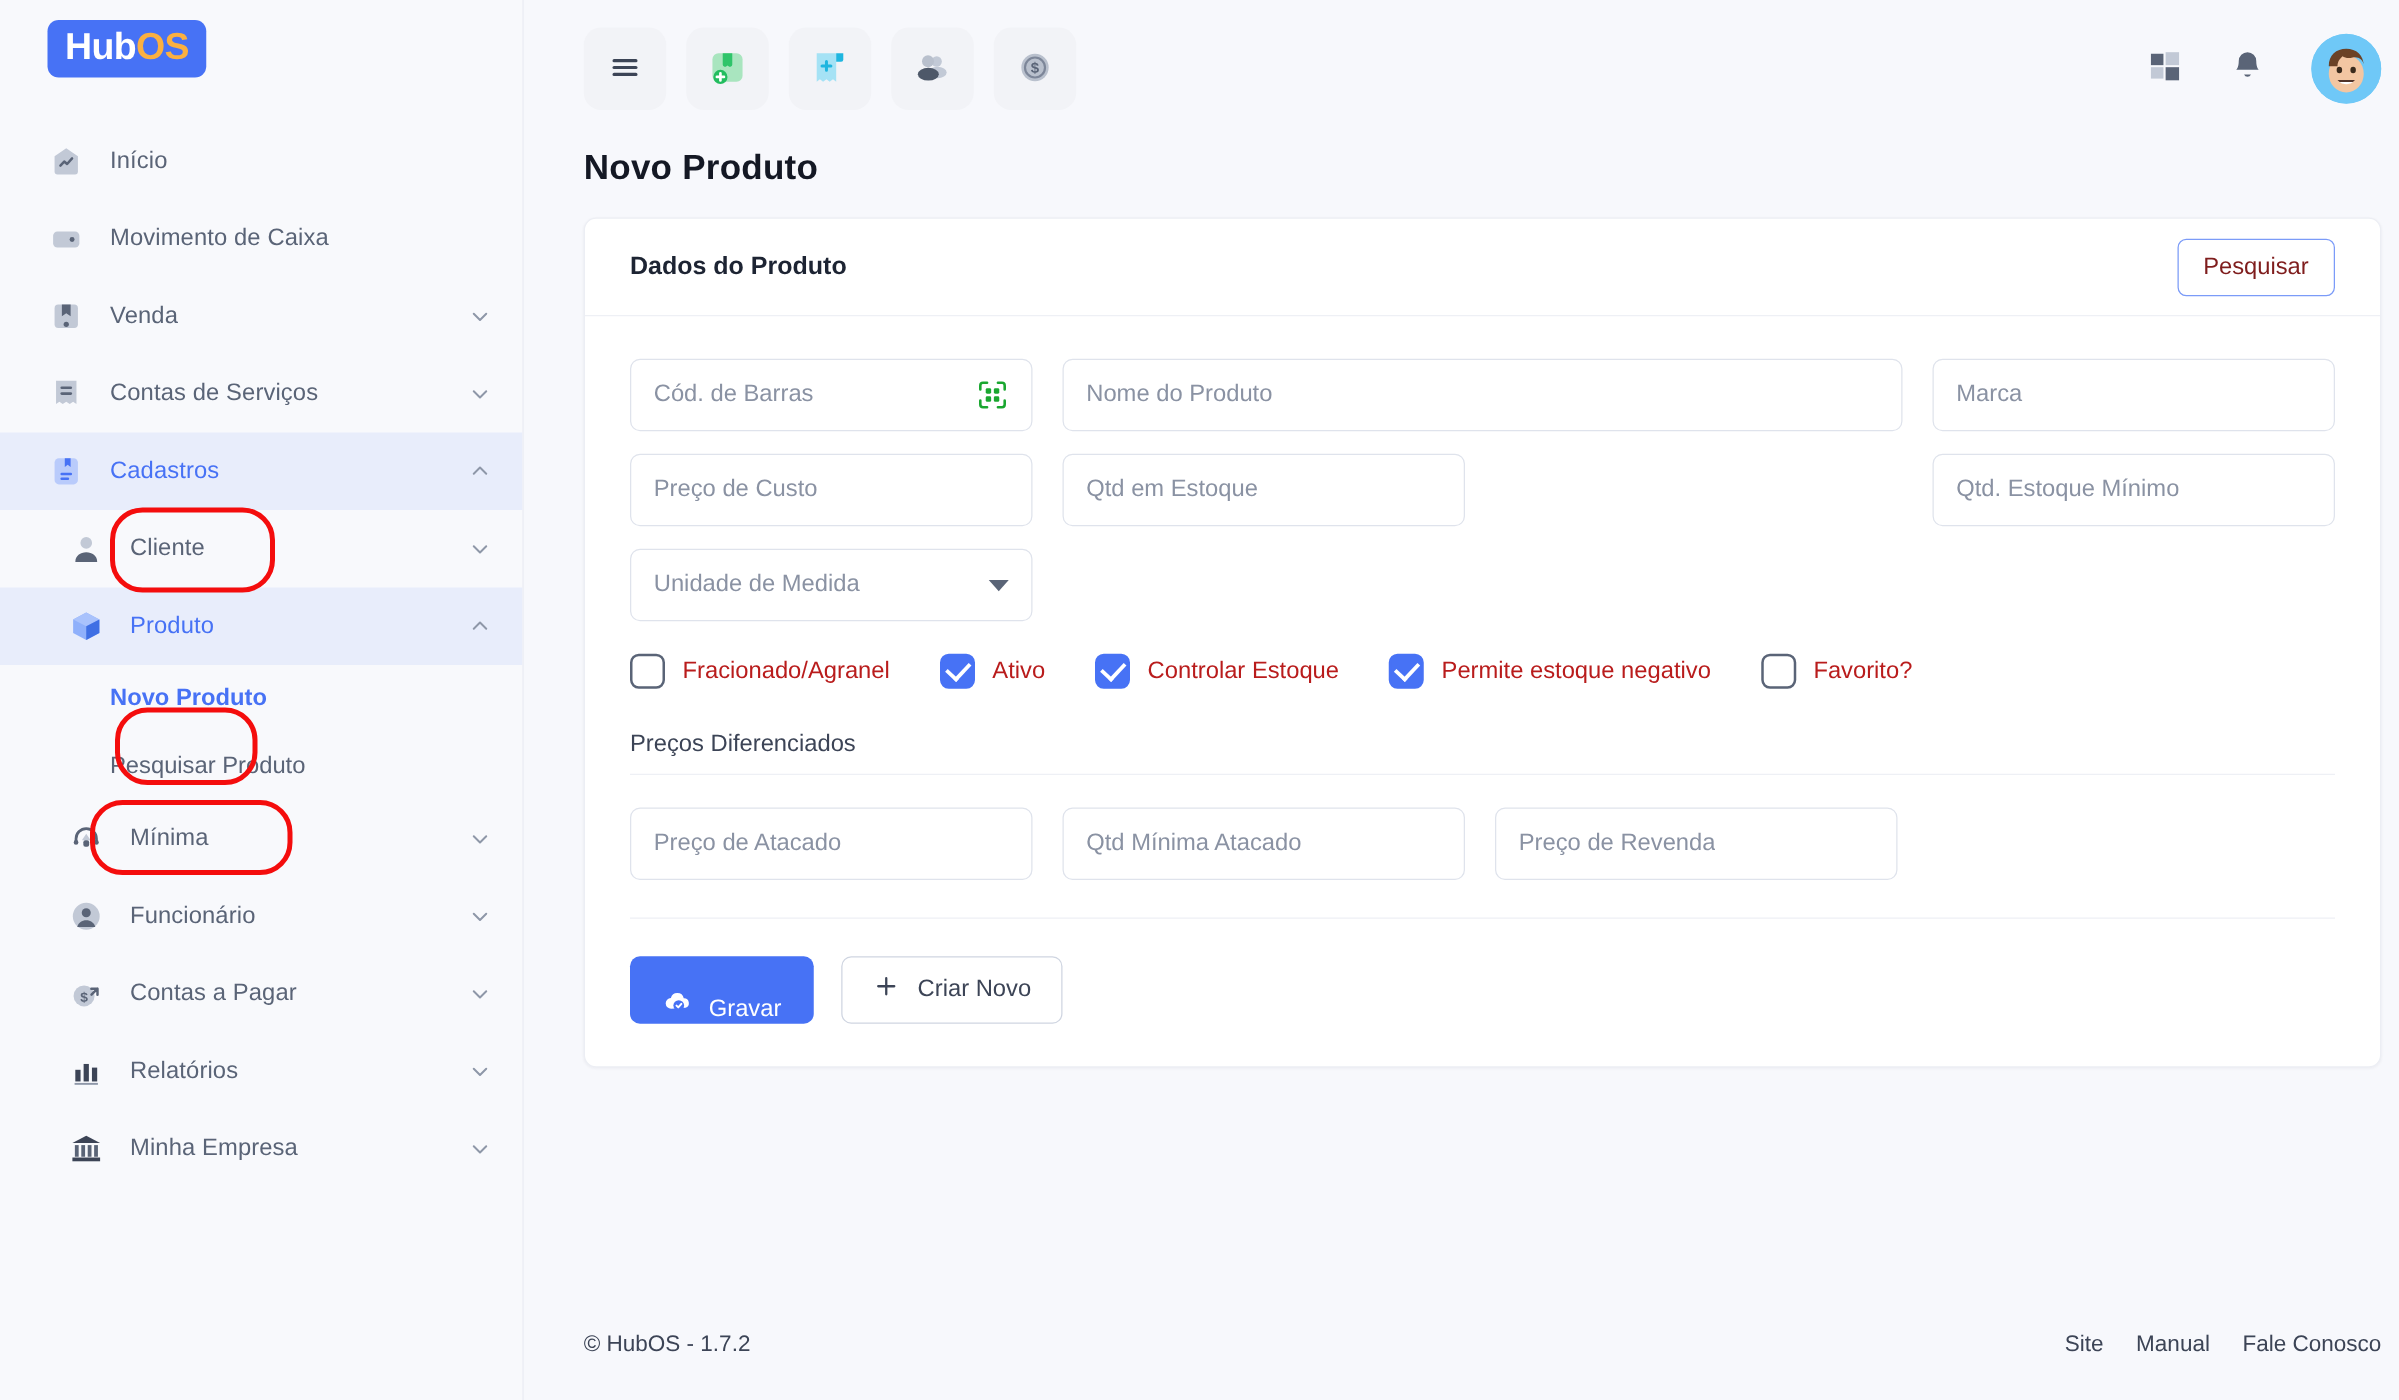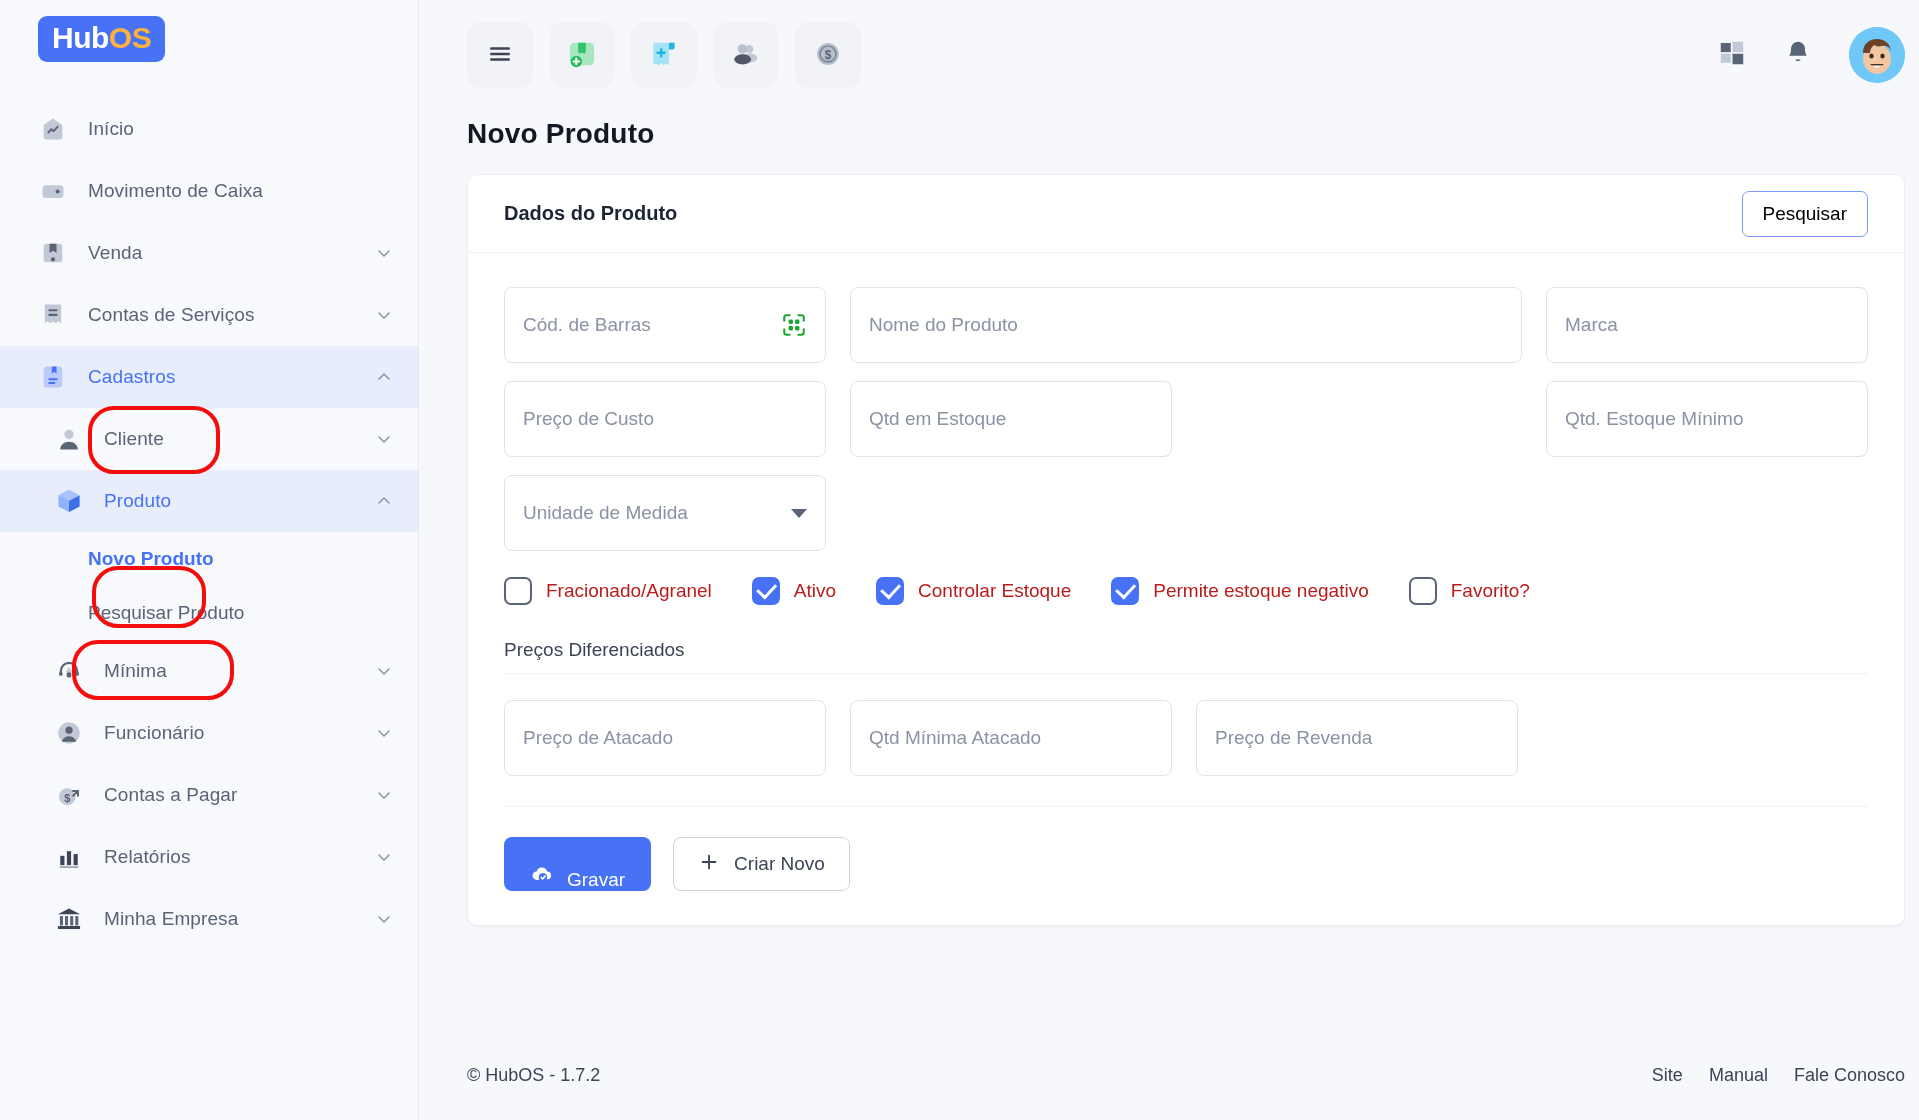--- a/index.html
+++ b/index.html
@@ -130,34 +130,34 @@
   .card-head {
     height: 78px;
     display: flex; align-items: center;
     padding: 0 36px 0 36px;
     border-bottom: 1px solid #eef0f5;
   }
   .card-title { font-size: 20px; font-weight: bold; color: #1d2433; }
   .btn-outline-blue {
     margin-left: auto;
     border: 1px solid #7b9bf8;
-    color: #000000;
+    color: #7f1d1d;
     background: #fff;
     border-radius: 7px;
     font-size: 19px;
     padding: 11px 20px;
     cursor: pointer;
     font-family: inherit;
   }
 
   .card-body { padding: 34px 36px 34px 36px; }
 
   .frow { display: flex; gap: 24px; margin-bottom: 18px; }
   .field {
-    height: 76px;
+    height: 58px;
     border: 1px solid #dfe3ec;
     border-radius: 8px;
     background: #fff;
     display: flex; align-items: center;
     padding: 0 18px;
     font-size: 19px;
     color: #8a92a3;
     cursor: text;
     position: relative;
   }

